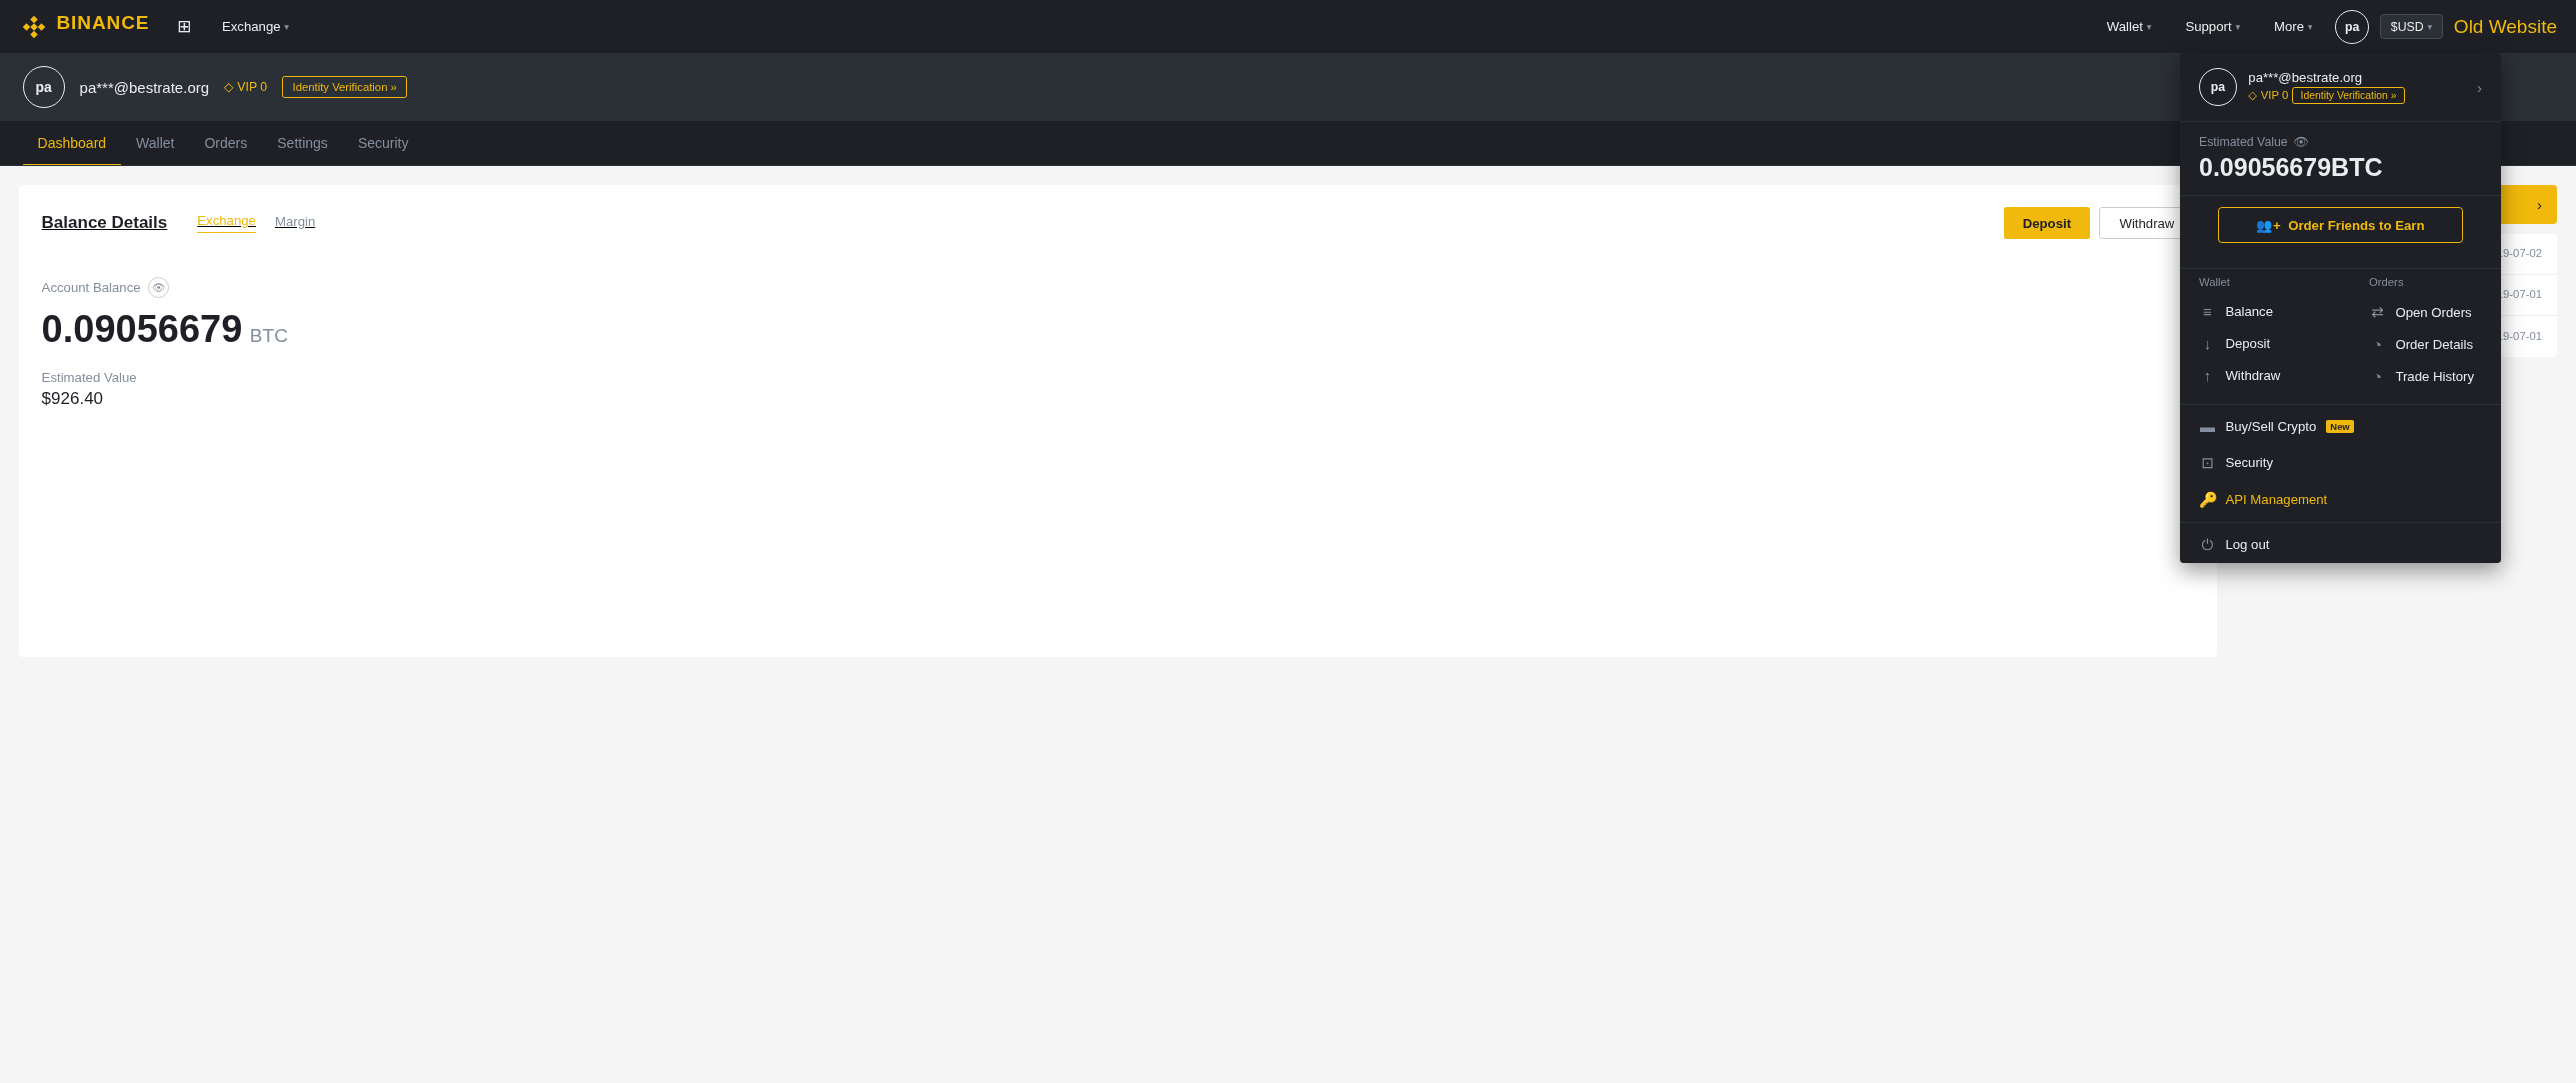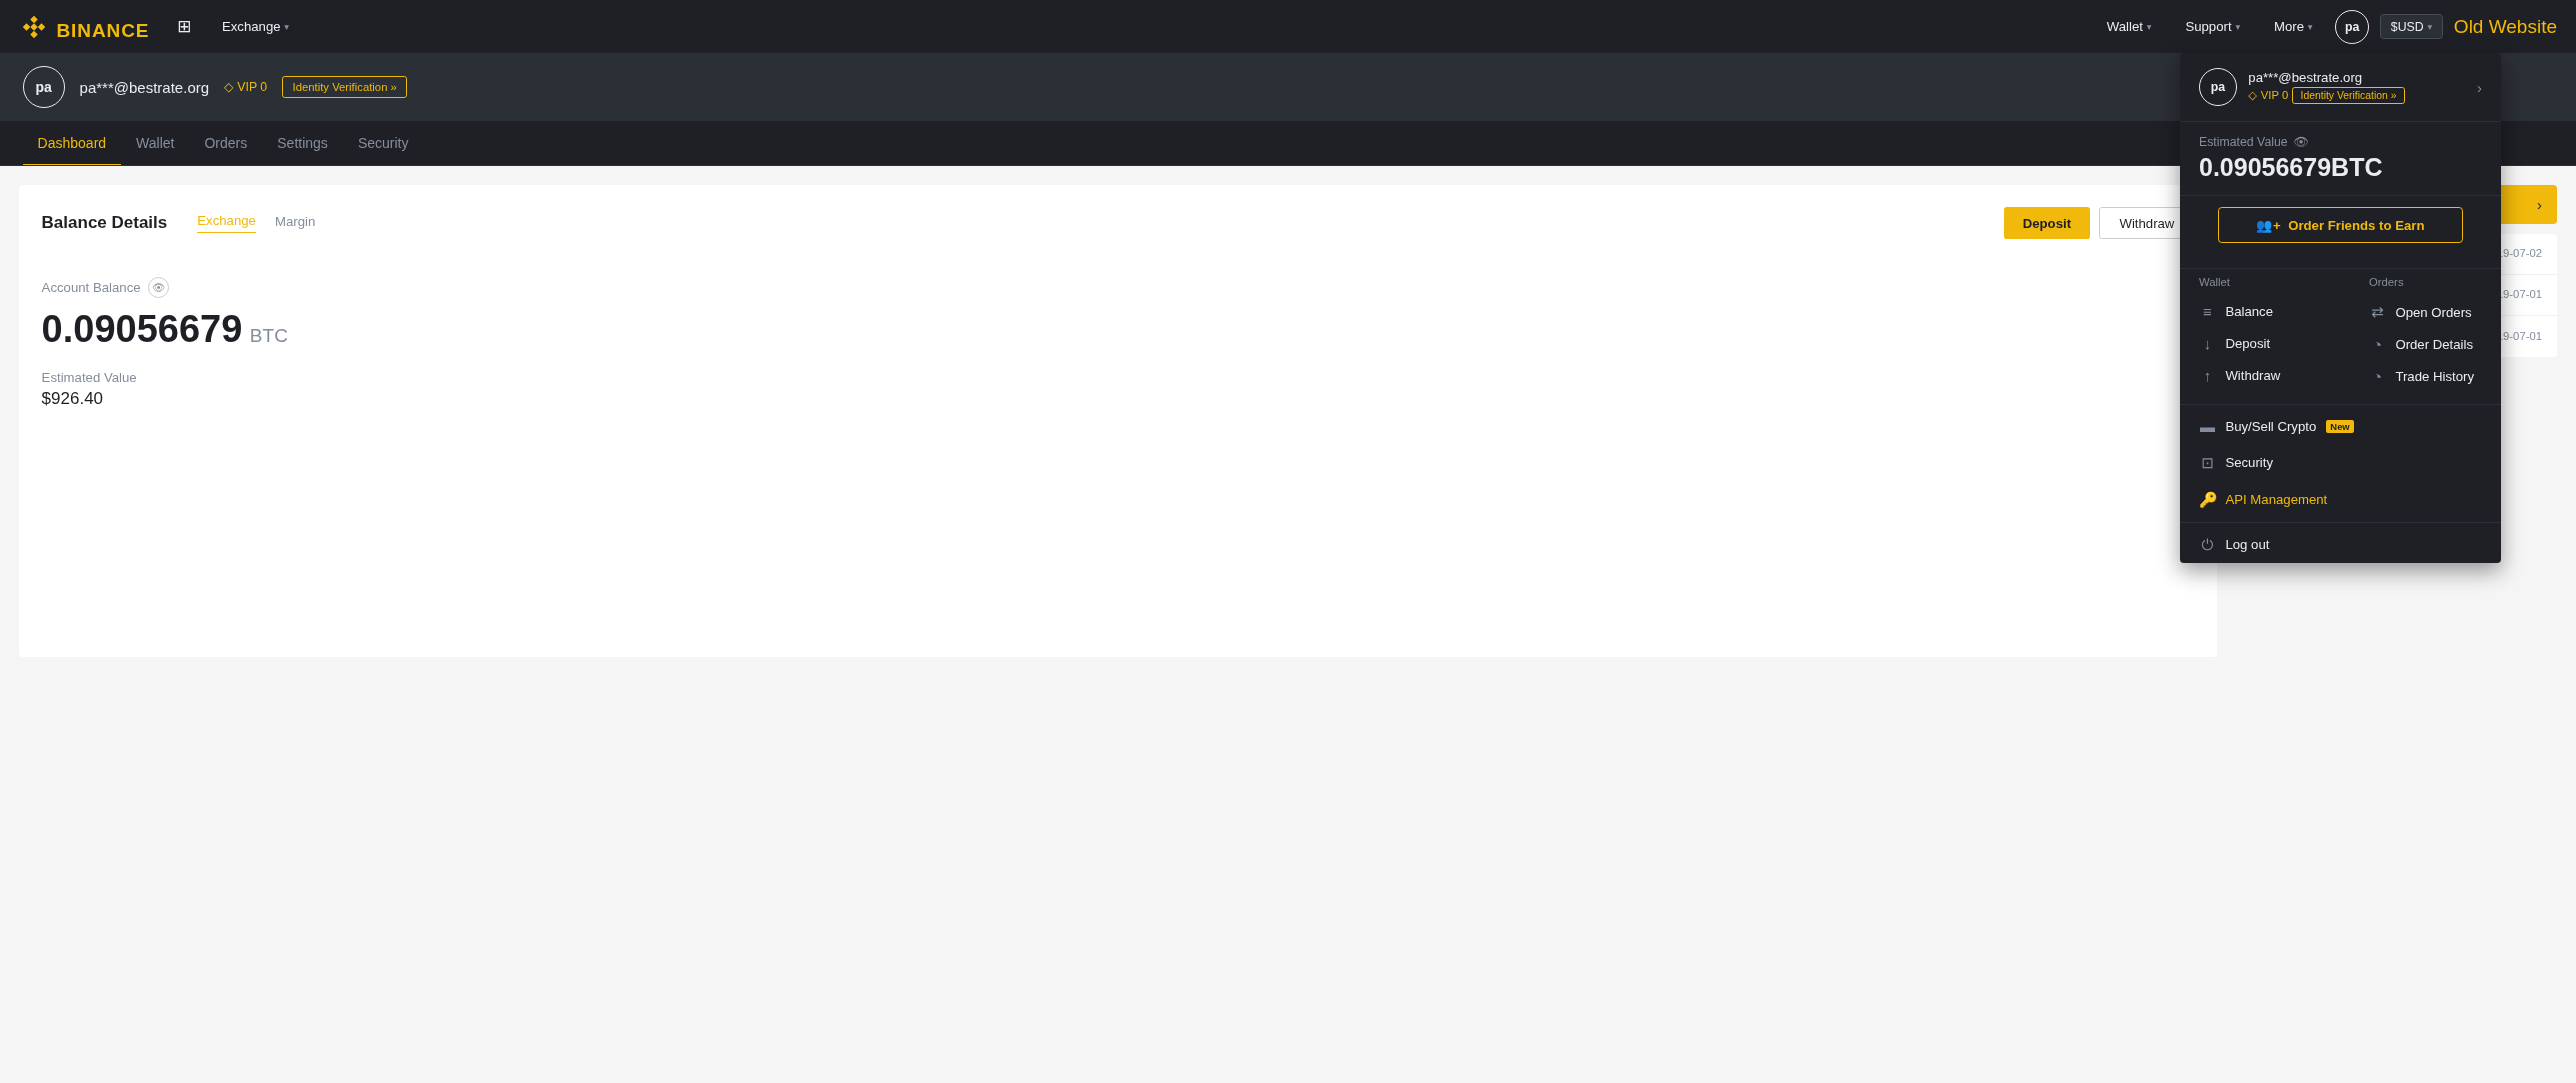--- a/index.html
+++ b/index.html
@@ -1,20 +1,20 @@
 <!DOCTYPE html>
 <html style="font-size:15px"><head>
   <meta charset="utf-8">
   <style>
     * { margin: 0; padding: 0; box-sizing: border-box; }
     body { font-family: -apple-system, BlinkMacSystemFont, 'Segoe UI', Arial, sans-serif; background: #f5f5f5; min-width: 1289px; }
 
     
     .header { background: #1e2026; display: flex; align-items: center; height: 53px; padding: 0 19px; position: relative; z-index: 100; }
-    .logo { display: flex; align-items: flex-end; gap: 7.5px; margin-right: 28px; }
+    .logo { display: flex; align-items: flex-start; gap: 7.5px; margin-right: 28px; }
     .logo-icon { width: 30px; height: 30px; }
     .logo-text { color: #f0b90b; font-size: 19px; font-weight: 700; letter-spacing: 0.9px; }
     .nav-grid { color: #eaecef; font-size: 17px; margin-right: 19px; cursor: pointer; }
     .header-nav { display: flex; align-items: center; gap: 3.8px; }
     .header-nav-item { color: #eaecef; font-size: 13.2px; padding: 5.7px 11.3px; cursor: pointer; display: flex; align-items: center; gap: 3.8px; }
     .header-right { margin-left: auto; display: flex; align-items: center; gap: 11.3px; }
     .avatar-circle { width: 34px; height: 34px; border-radius: 50%; border: 1.9px solid #eaecef; display: flex; align-items: center; justify-content: center; color: #eaecef; font-size: 12.3px; font-weight: 600; cursor: pointer; }
     .currency-btn { background: #2b2f36; border: 0.9px solid #474d57; color: #eaecef; padding: 4.7px 9.4px; border-radius: 3.8px; font-size: 12.3px; cursor: pointer; display: flex; align-items: center; gap: 3.8px; }
     .old-website { color: #f0b90b; font-size: 19px; cursor: pointer; }
     .chevron { font-size: 9.4px; color: #848e9c; }
@@ -157,21 +157,21 @@
   </div>
   <div class="nav-tab">
     <span>Security</span>
   </div>
 </div>
 
 <div class="main-content">
 
   <div class="left-panel">
     <div class="balance-header">
-      <div style="display:flex;align-items:center;gap:30px;">
+      <div style="display:flex;align-items:center;gap:30px;text-decoration:underline;">
         <span class="balance-title">Balance Details</span>
         <div class="balance-tabs">
           <span class="balance-tab active">Exchange</span>
           <span class="balance-tab">Margin</span>
         </div>
       </div>
       <div class="balance-actions">
         <button class="deposit-btn">Deposit</button>
         <button class="withdraw-btn">Withdraw</button>
       </div>

